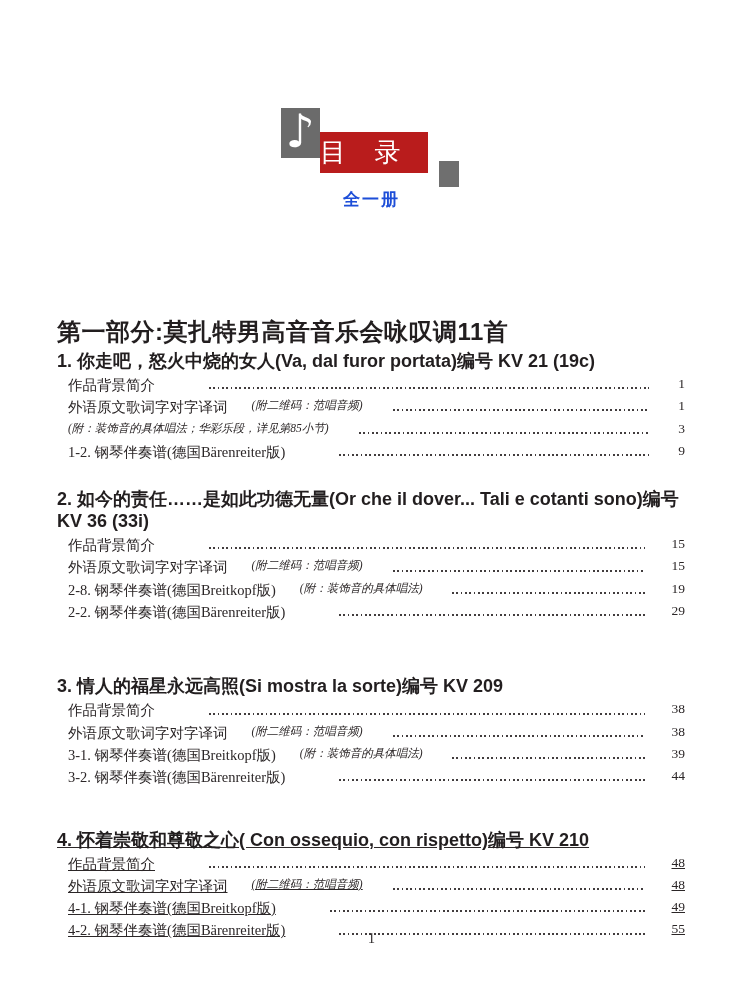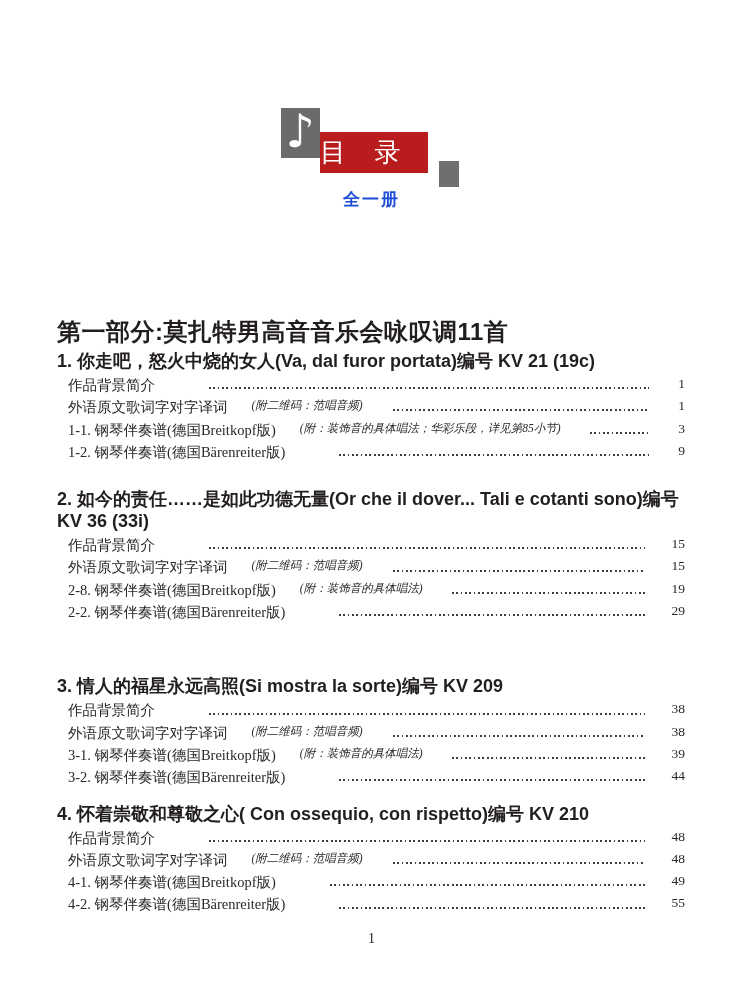--- a/index.html
+++ b/index.html
@@ -48,21 +48,21 @@
     font-family: "Liberation Sans", sans-serif; font-weight: 700;
     font-size: 24px; line-height: 24px; margin: 0 0 6px 0;
     color: #221e1f; letter-spacing: 0.5px;
   }
   .entry-title {
     font-family: "Liberation Sans", sans-serif; font-weight: 700;
     font-size: 18px; line-height: 22px; margin: 0; color: #221e1f;
   }
   .entry-2 { margin-top: 23px; }
   .entry-3 { margin-top: 50px; }
-  .entry-4 { margin-top: 12px; }
+  .entry-4 { margin-top: 38px; text-decoration: underline; }
   .items { margin: 4px 0 0 11px; }
   .toc-line { display: flex; align-items: flex-start; height: 22.3px; gap: 24px; }
   .label { font-size: 14.5px; white-space: nowrap; }
   .note  { font-size: 11.5px; font-style: italic; white-space: nowrap; }
   .dots {
     flex: 1 1 auto; align-self: center; height: 2px;
     margin: 2px 3px 0 6px; min-width: 12px;
     background-image: repeating-linear-gradient(90deg,
       #413c3d 0, #413c3d 1.7px, transparent 1.7px, transparent 4.35px);
   }
@@ -100,21 +100,20 @@
         <span class="dots"></span>
         <span class="page-num">1</span>
       </div>
       <div class="toc-line">
         <span class="label">外语原文歌词字对字译词</span>
         <span class="note">(附二维码：范唱音频)</span>
         <span class="dots"></span>
         <span class="page-num">1</span>
       </div>
       <div class="toc-line">
-        <span class="label">1-1. 钢琴伴奏谱(德国Breitkopf版)</span>
         <span class="note">(附：装饰音的具体唱法；华彩乐段，详见第85小节)</span>
         <span class="dots"></span>
         <span class="page-num">3</span>
       </div>
       <div class="toc-line">
         <span class="label">1-2. 钢琴伴奏谱(德国Bärenreiter版)</span>
         <span class="note"></span>
         <span class="dots"></span>
         <span class="page-num">9</span>
       </div>

